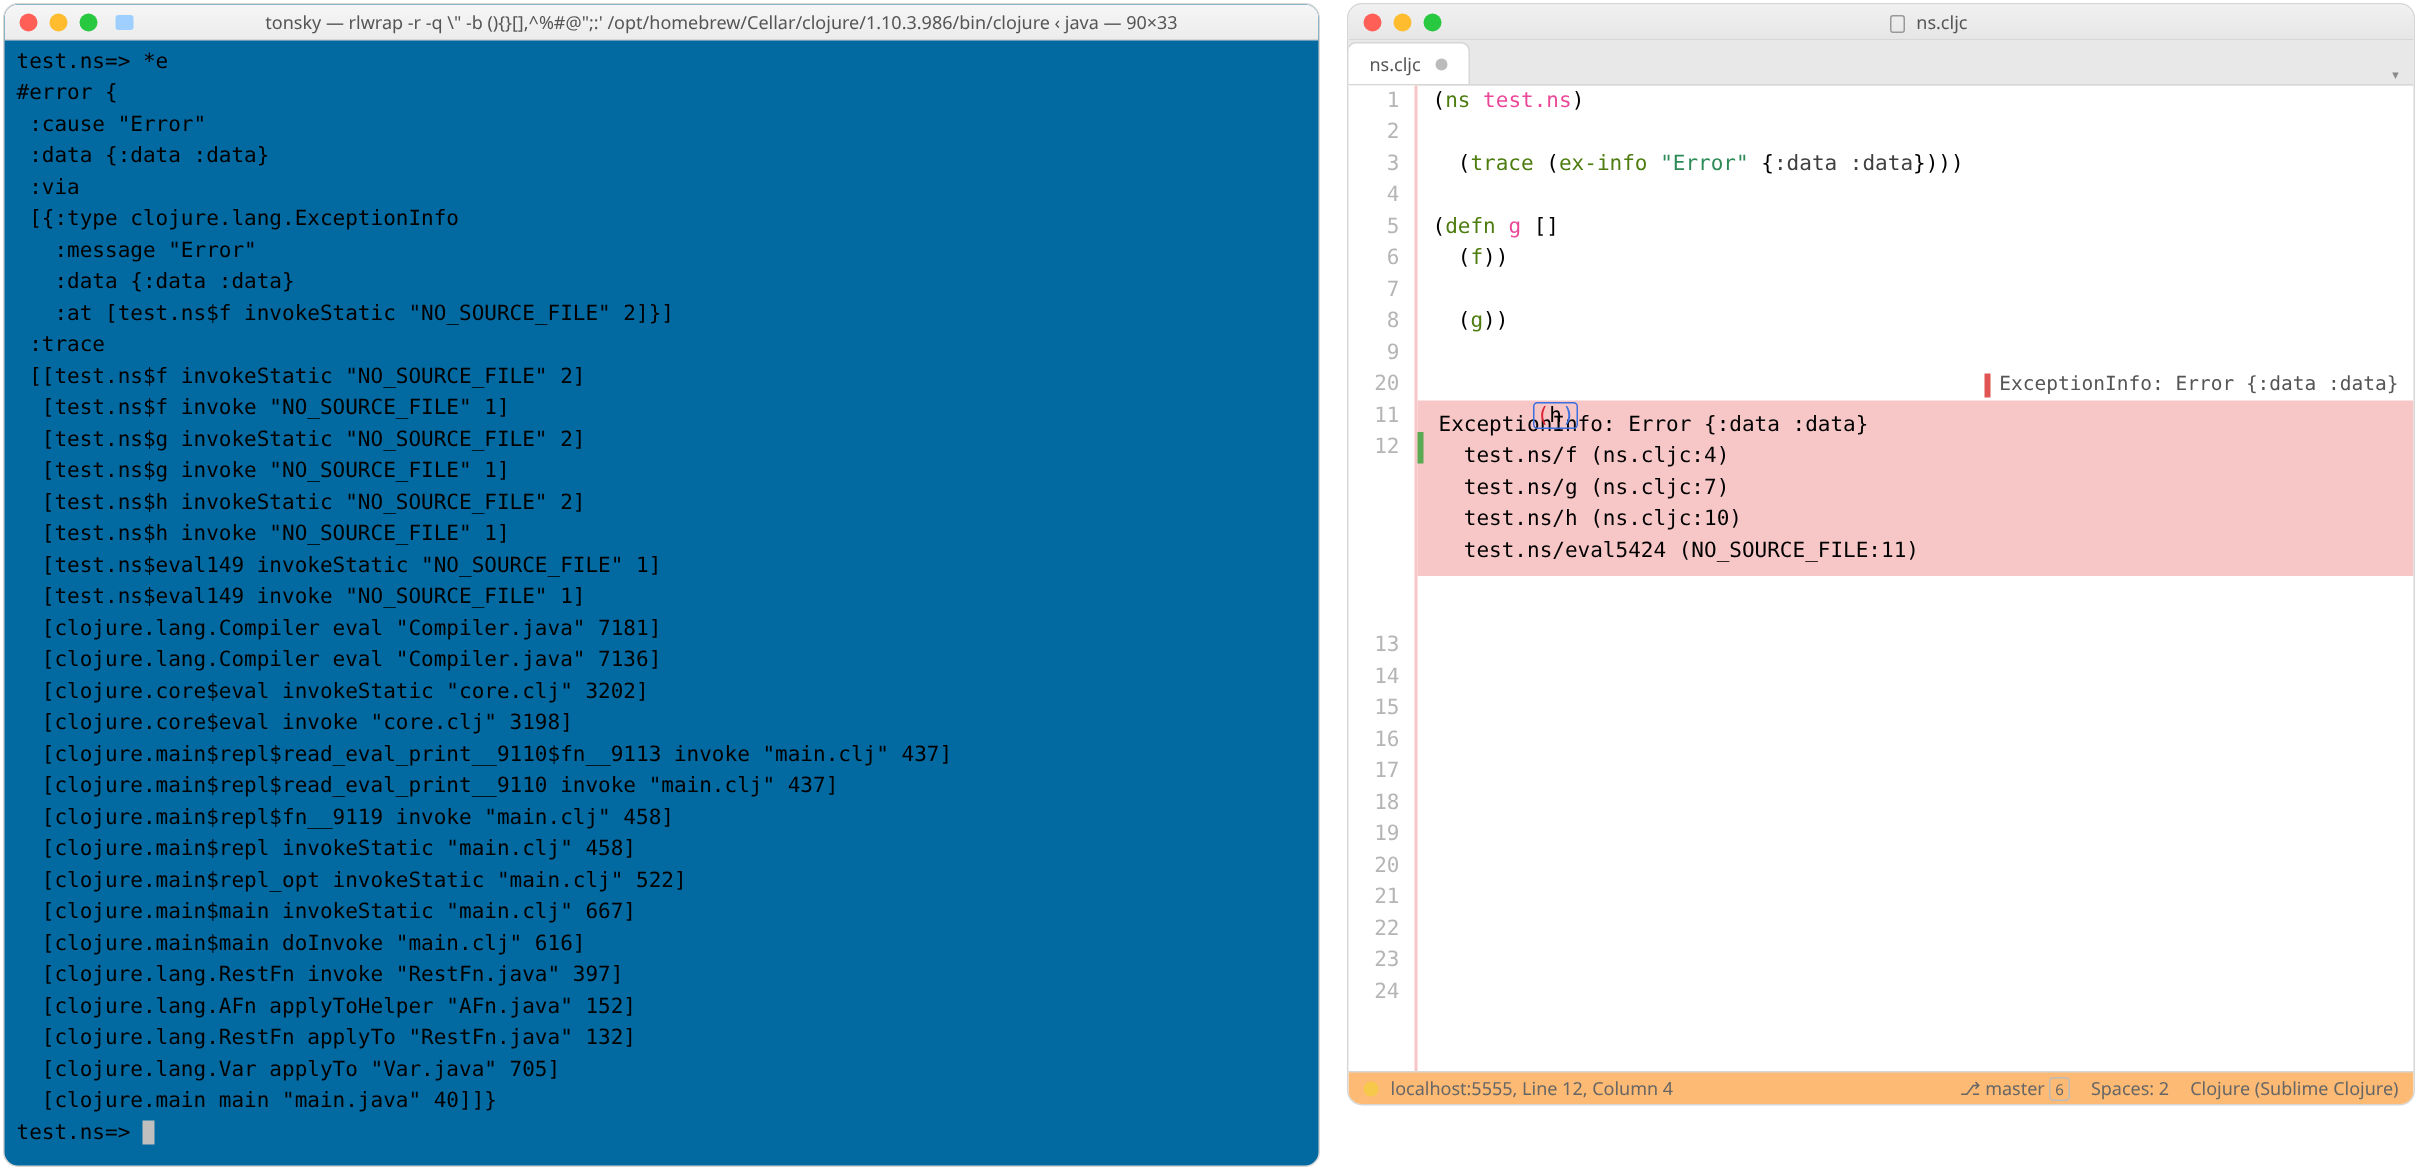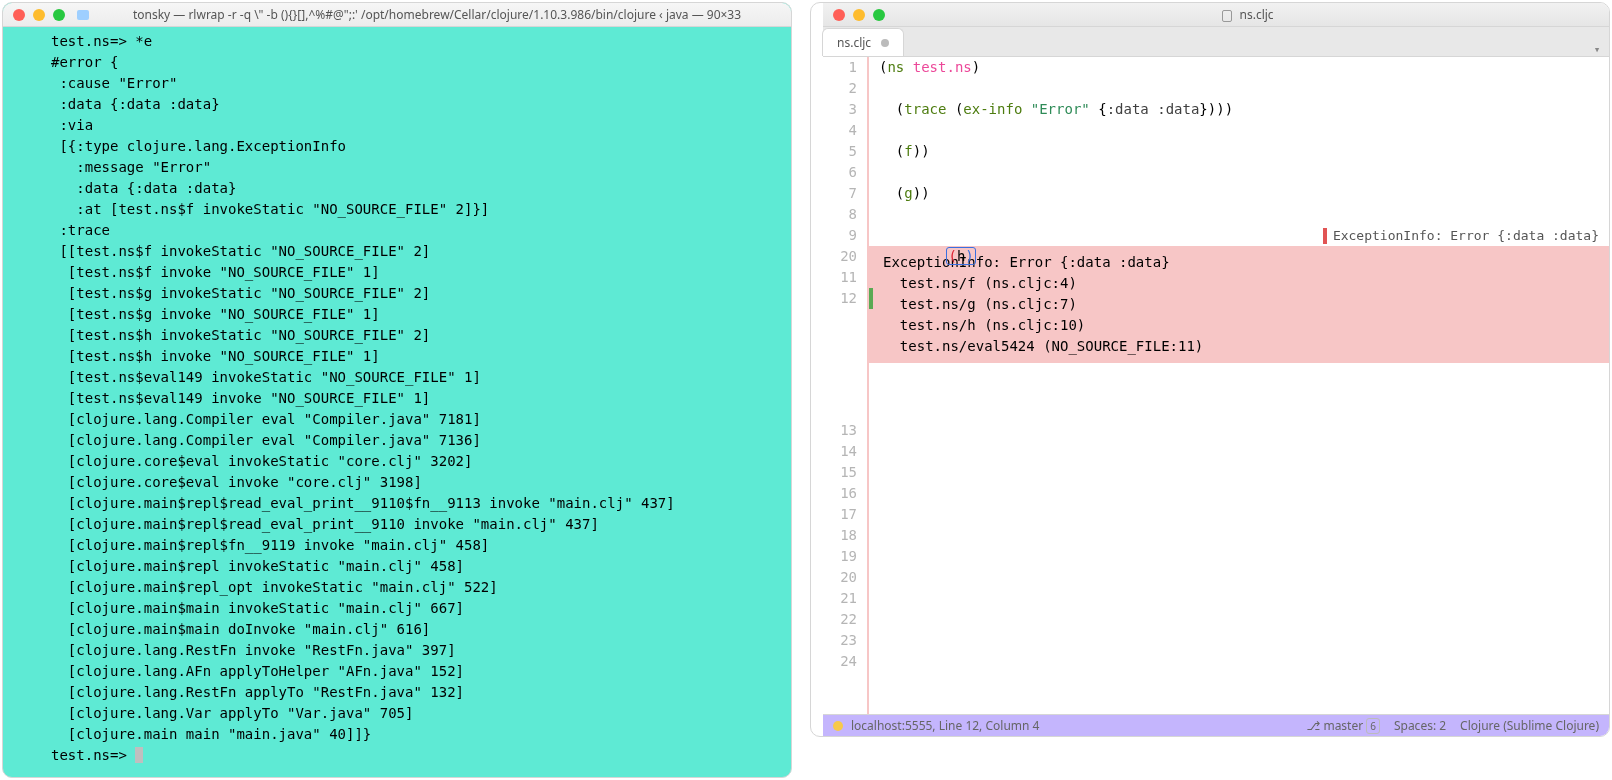--- a/index.html
+++ b/index.html
@@ -7,27 +7,27 @@
   background: #ffffff;
   font-family: ui-monospace, "SF Mono", Menlo, Monaco, monospace;
   font-size: 13px;
   display: flex;
   width: 1612px;
   height: 780px;
 }
 
 
 .terminal {
-  width: 790px;
+  width: 878px;
   display: flex;
   flex-direction: column;
   border: 1px solid #d6d6d6;
   border-radius: 10px;
   overflow: hidden;
-  background: #5eead4;
+  background: #0369a1;
   margin: 2px;
 }
 .term-titlebar {
   height: 24px;
   background: linear-gradient(#f6f6f6, #ececec);
   border-bottom: 1px solid #d6d6d6;
   display: flex;
   align-items: center;
   padding: 0 10px;
   font-family: -apple-system, system-ui, sans-serif;
@@ -42,41 +42,39 @@
 .term-title-text { flex: 1; text-align: center; white-space: nowrap; overflow: hidden; text-overflow: ellipsis; }
 .folder-icon { display:inline-block; width:12px;height:10px;background:#9ecfff;border-radius:2px;margin-right:4px;vertical-align:middle;}
 .term-body {
   flex: 1;
   padding: 4px 8px;
   white-space: pre;
   font-size: 14px;
   line-height: 21px;
   color: #000;
   overflow: hidden;
-  margin-left: 40px;
 }
 .cursor-block { display:inline-block; width:8px; height:16px; background:#bfbfbf; vertical-align:text-bottom; }
 
 
 .editor-wrap {
   flex: 1;
   display: flex;
   flex-direction: column;
   padding-left: 14px;
 }
 .editor {
   margin: 2px;
   border: 1px solid #d6d6d6;
   border-radius: 10px;
   overflow: hidden;
   display: flex;
   flex-direction: column;
   background: #ffffff;
   height: 735px;
-  padding-left: 12px;
 }
 .ed-titlebar {
   height: 24px;
   background: linear-gradient(#f1f1f1,#e6e6e6);
   border-bottom: 1px solid #d6d6d6;
   display: flex;
   align-items: center;
   padding: 0 10px;
   font-family: -apple-system, system-ui, sans-serif;
   font-size: 12px;
@@ -152,21 +150,21 @@
   background:#f7c6c6;
   padding:6px 10px 6px 14px;
   font-family: ui-monospace, "SF Mono", Menlo, monospace;
   font-size:14px;
   line-height:21px;
   white-space:pre;
 }
 
 .statusbar {
   height: 22px;
-  background:#c4b5fd;
+  background:#fdba74;
   border-top:1px solid #d6d6d6;
   display:flex;
   align-items:center;
   font-family:-apple-system,system-ui,sans-serif;
   font-size:12px;
   color:#666;
   padding: 0 10px;
   gap:14px;
 }
 .statusbar .left { display:flex; align-items:center; gap:8px;}
@@ -276,20 +274,21 @@
       <div class="gl">24</div>
     </div>
 
     <div class="code-lines">
       <span class="edge12" style="top:231px"></span>
 
       <div class="cl"><span>(</span><span class="tok-fn">ns</span><span> </span><span class="tok-name">test.ns</span><span>)</span></div>
       <div class="cl"></div>
       <div class="cl"><span>  (</span><span class="tok-fn">trace</span><span> (</span><span class="tok-fn">ex-info</span><span> </span><span class="tok-str">"Error"</span><span> {</span><span class="tok-kw">:data :data</span><span>})))</span></div>
       <div class="cl"></div>
+      <div class="cl"><span>(</span><span class="tok-fn">defn</span><span> </span><span class="tok-name">g</span><span> []</span></div>
       <div class="cl"><span>  (</span><span class="tok-fn">f</span><span>))</span></div>
       <div class="cl"></div>
       <div class="cl"><span>  (</span><span class="tok-fn">g</span><span>))</span></div>
       <div class="cl"></div>
       <div class="cl" style="position:relative">
         <span class="sel-h"><span class="sel-close">(</span><span>h</span><span style="color:#3a6fe0">)</span></span>
         <span class="inline-err" style="top:0">
           <span class="bar"></span>
           <span>ExceptionInfo: Error {:data :data}</span>
         </span>

